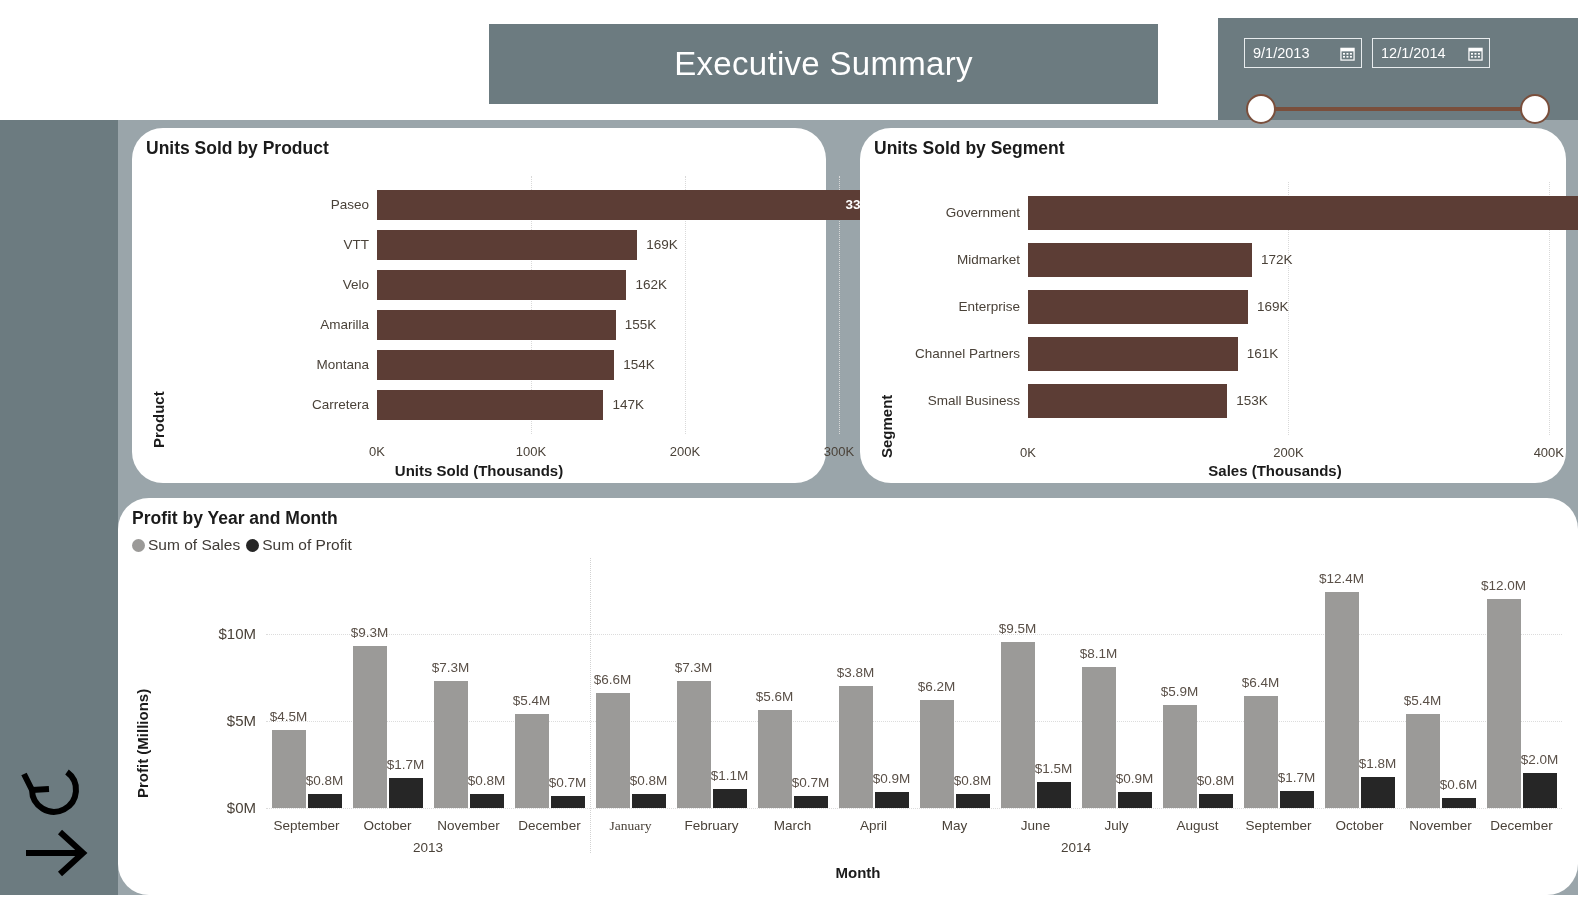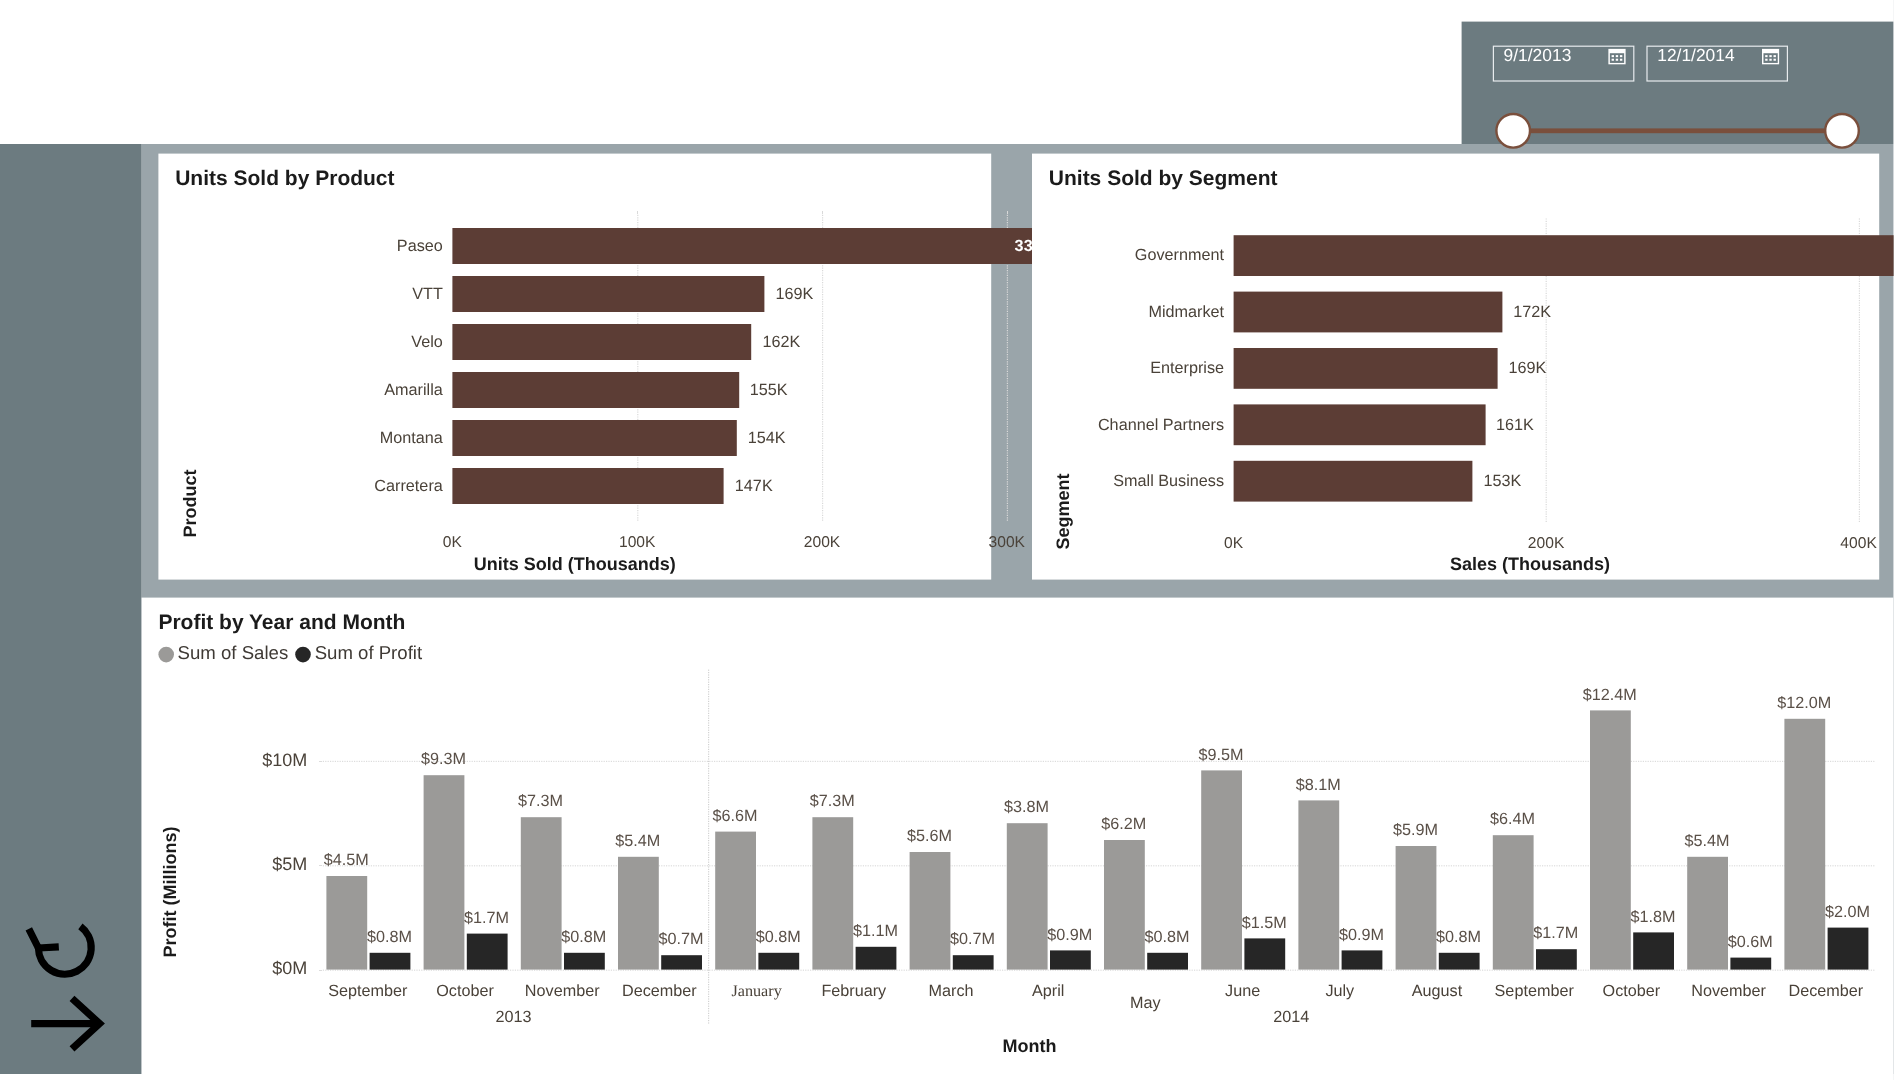--- a/index.html
+++ b/index.html
@@ -21,21 +21,21 @@
   }
 
   
   .slicer {
     position:absolute; left:1218px; top:18px; width:360px; height:102px;
     background:#6c7b80;
   }
   .slicer-inputs { position:absolute; left:26px; top:20px; display:flex; gap:10px; }
   .date-box {
     width:118px; height:30px; border:1px solid #e8ecee; background:transparent;
-    display:flex; align-items:flex-start; padding:0 6px 0 8px; gap:4px;
+    display:flex; align-items:center; padding:0 6px 0 8px; gap:4px;
   }
   .date-box .dval { color:#ffffff; font-size:14.5px; flex:1; white-space:nowrap; }
   .cal-ico { width:15px; height:15px; flex:0 0 15px; }
   .slider-wrap { position:absolute; left:28px; top:74px; width:304px; height:34px; }
   .slider-track {
     position:absolute; left:12px; right:12px; top:15px; height:4px;
     background:#7a4f3c;
   }
   .slider-handle {
     position:absolute; top:2px; width:30px; height:30px; border-radius:50%;
@@ -52,21 +52,21 @@
   .nav-icons { position:absolute; left:20px; top:640px; width:80px; }
   .nav-btn { display:block; width:76px; height:62px; }
 
   
   .canvas-band {
     position:absolute; left:118px; top:120px; width:1460px; height:775px;
     background:#9aa5aa;
   }
 
   
-  .card { position:absolute; background:#ffffff; }
+  .card { position:absolute; background:#ffffff;border-radius:31px; }
   .card .card-title {
     position:absolute; left:14px; top:10px;
     font-size:17.5px; font-weight:700; color:#1b1b1b;
   }
   #card-product  { left:132px; top:128px; width:694px; height:355px; }
   #card-segment  { left:860px; top:128px; width:706px; height:355px; }
   #card-profit   { left:118px; top:498px; width:1460px; height:397px;padding-left:33px; }
 
   
   .hbar-plot { position:absolute; }
@@ -123,20 +123,23 @@
   }
   .col-sep { position:absolute; border-left:1px dotted #d2d2d2; width:1px; }
 </style>
 </head>
 <body>
 
 <div id="root">
 
   <div class="canvas-band"></div>
 
+  <div class="title-banner">
+    <span class="txt">Executive Summary</span>
+  </div>
 
   <div class="slicer">
     <div class="slicer-inputs">
       <div class="date-box">
         <span class="dval">9/1/2013</span>
         <span class="cal-ico">
           <svg width="15" height="15" viewBox="0 0 16 16">
             <rect x="1" y="2.5" width="14" height="12.5" fill="none" stroke="#ffffff" stroke-width="1.3"></rect>
             <rect x="1" y="2.5" width="14" height="3.2" fill="#ffffff"></rect>
             <rect x="3.2" y="7.4" width="2.1" height="1.8" fill="#ffffff"></rect>
@@ -305,21 +308,21 @@
         <div class="col-month" style="left: 628px; width: 93px; top: 320px;">March</div>
         <div class="col-bar sales" style="left: 720.5px; width: 34px; height: 121.97px; top: 188.03px; bottom: auto;"></div>
         <div class="col-bar profit" style="left: 756.5px; width: 34px; height: 15.6818px; top: 294.318px; bottom: auto;"></div>
         <div class="col-lbl" style="left: 697.5px; width: 80px; top: 167.03px;">$3.8M</div>
         <div class="col-lbl" style="left: 733.5px; width: 80px; top: 273.318px;">$0.9M</div>
         <div class="col-month" style="left: 709px; width: 93px; top: 320px;">April</div>
         <div class="col-bar sales" style="left: 801.5px; width: 34px; height: 108.03px; top: 201.97px; bottom: auto;"></div>
         <div class="col-bar profit" style="left: 837.5px; width: 34px; height: 13.9394px; top: 296.061px; bottom: auto;"></div>
         <div class="col-lbl" style="left: 778.5px; width: 80px; top: 180.97px;">$6.2M</div>
         <div class="col-lbl" style="left: 814.5px; width: 80px; top: 275.061px;">$0.8M</div>
-        <div class="col-month" style="left: 790px; width: 93px; top: 320px; margin-top: 10px;">May</div>
+        <div class="col-month" style="left: 790px; width: 93px; top: 320px;">May</div>
         <div class="col-bar sales" style="left: 882.5px; width: 34px; height: 165.53px; top: 144.47px; bottom: auto;"></div>
         <div class="col-bar profit" style="left: 918.5px; width: 34px; height: 26.1364px; top: 283.864px; bottom: auto;"></div>
         <div class="col-lbl" style="left: 859.5px; width: 80px; top: 123.47px;">$9.5M</div>
         <div class="col-lbl" style="left: 895.5px; width: 80px; top: 262.864px;">$1.5M</div>
         <div class="col-month" style="left: 871px; width: 93px; top: 320px;">June</div>
         <div class="col-bar sales" style="left: 963.5px; width: 34px; height: 141.136px; top: 168.864px; bottom: auto;"></div>
         <div class="col-bar profit" style="left: 999.5px; width: 34px; height: 15.6818px; top: 294.318px; bottom: auto;"></div>
         <div class="col-lbl" style="left: 940.5px; width: 80px; top: 147.864px;">$8.1M</div>
         <div class="col-lbl" style="left: 976.5px; width: 80px; top: 273.318px;">$0.9M</div>
         <div class="col-month" style="left: 952px; width: 93px; top: 320px;">July</div>

